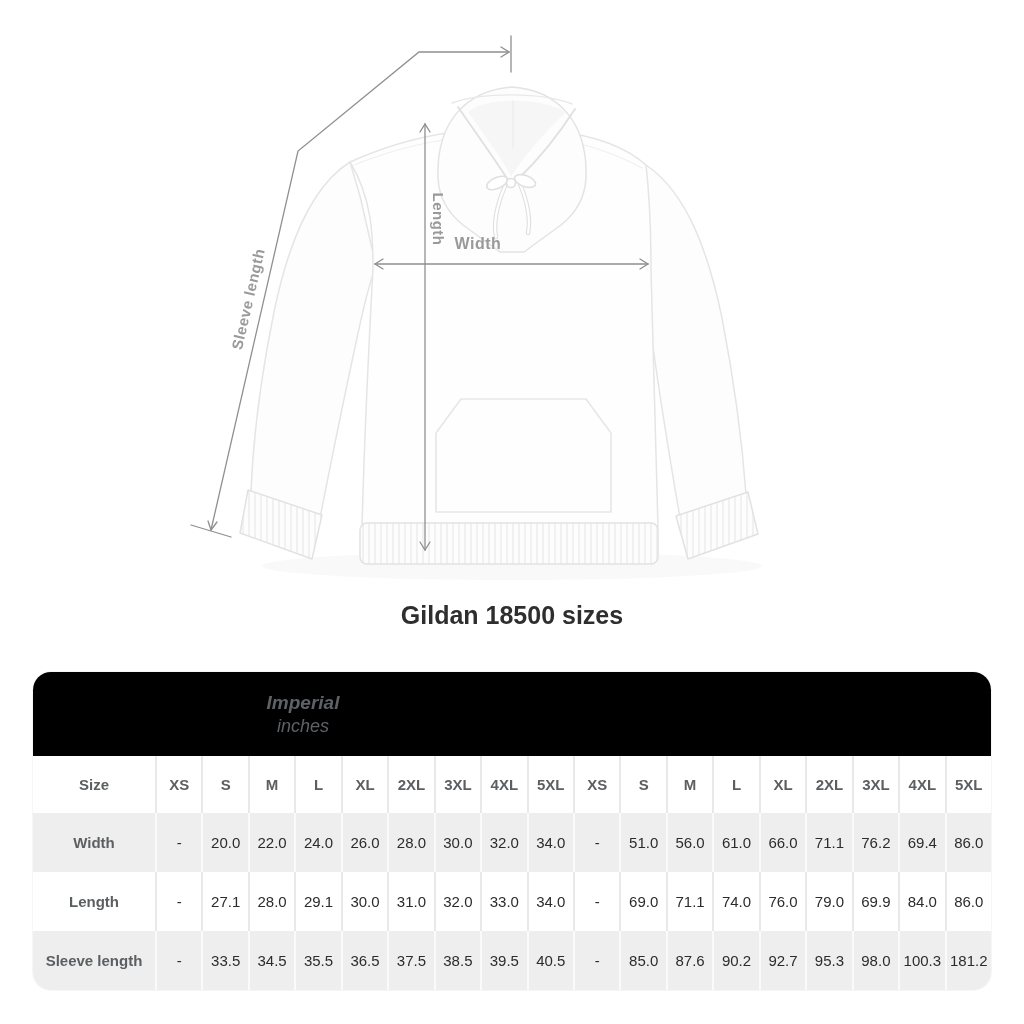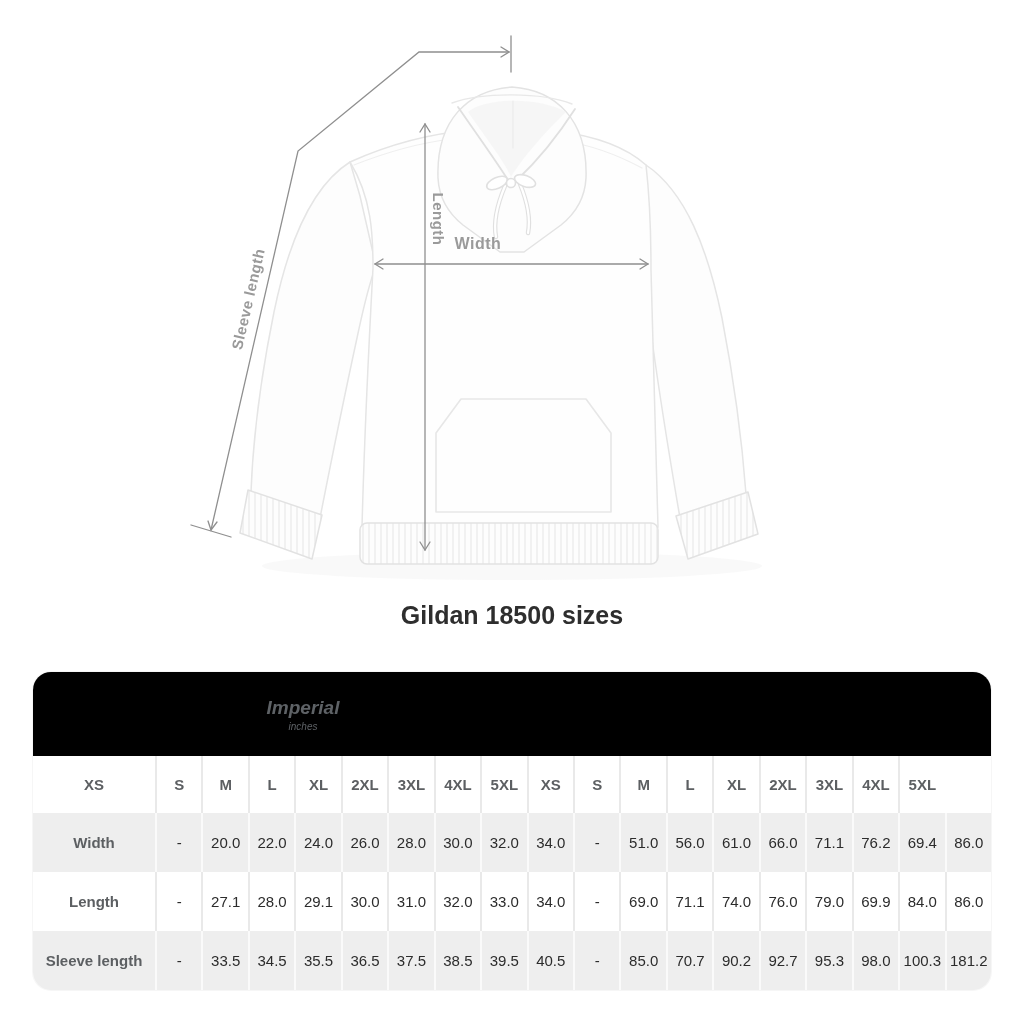--- a/index.html
+++ b/index.html
@@ -19,21 +19,21 @@
   #chart-subtitle{position:absolute;top:636px;left:0;width:100%;text-align:center;
     font-size:15.5px;font-style:italic;color:#73777b;}
 
   
   #size-table{position:absolute;left:33px;top:672px;width:958px;height:318px;
     border-radius:18px;overflow:hidden;box-shadow:0 0 0 1px rgba(0,0,0,0.035);}
   .trow{display:grid;grid-template-columns:122px repeat(18,1fr);}
   .band{height:84px;background:#000000;}
   .band-cell{display:flex;flex-direction:column;align-items:center;justify-content:center;gap:2px;}
   .band-cell .g-label{font-size:19px;font-weight:bold;font-style:italic;color:#5e6266;}
-  .band-cell .g-sub{font-size:10px;font-style:italic;color:#5e6266;}
+  .band-cell .g-sub{font-size:18px;font-style:italic;color:#5e6266;}
   .band-imperial{grid-column:1 / span 10;}
   .band-metric{grid-column:11 / span 9;}
   .hrow{height:57px;background:#fff;}
   .drow{height:59px;}
   .r-white{background:#fff;}
   .r-gray{background:#eeeeee;}
   .cell{display:flex;align-items:center;justify-content:center;font-size:15px;color:#2c2c2c;overflow:hidden;}
   .cell.hd{font-weight:bold;color:#5c5f62;}
   .cell.rowlab{font-weight:bold;color:#5c5f62;font-size:15px;}
   .trow .cell + .cell{border-left:2px solid transparent;}
@@ -129,20 +129,21 @@
   <div id="chart-title">Gildan 18500 sizes</div>
 
   <div id="size-table">
     <div class="trow band">
       <div class="band-cell band-imperial">
         <span class="g-label">Imperial</span>
         <span class="g-sub">inches</span>
       </div>
     </div>
     <div class="trow hrow" id="size-header-row">
+        <div class="cell hd">Size</div>
         <div class="cell hd">XS</div>
         <div class="cell hd">S</div>
         <div class="cell hd">M</div>
         <div class="cell hd">L</div>
         <div class="cell hd">XL</div>
         <div class="cell hd">2XL</div>
         <div class="cell hd">3XL</div>
         <div class="cell hd">4XL</div>
         <div class="cell hd">5XL</div>
         <div class="cell hd">XS</div>
@@ -204,21 +205,21 @@
           <div class="cell ">33.5</div>
           <div class="cell ">34.5</div>
           <div class="cell ">35.5</div>
           <div class="cell ">36.5</div>
           <div class="cell ">37.5</div>
           <div class="cell ">38.5</div>
           <div class="cell ">39.5</div>
           <div class="cell ">40.5</div>
           <div class="cell ">-</div>
           <div class="cell ">85.0</div>
-          <div class="cell ">70.7</div>
+          <div class="cell ">87.6</div>
           <div class="cell ">90.2</div>
           <div class="cell ">92.7</div>
           <div class="cell ">95.3</div>
           <div class="cell ">98.0</div>
           <div class="cell ">100.3</div>
           <div class="cell ">181.2</div>
         </div>
       </div>
   </div>
 

